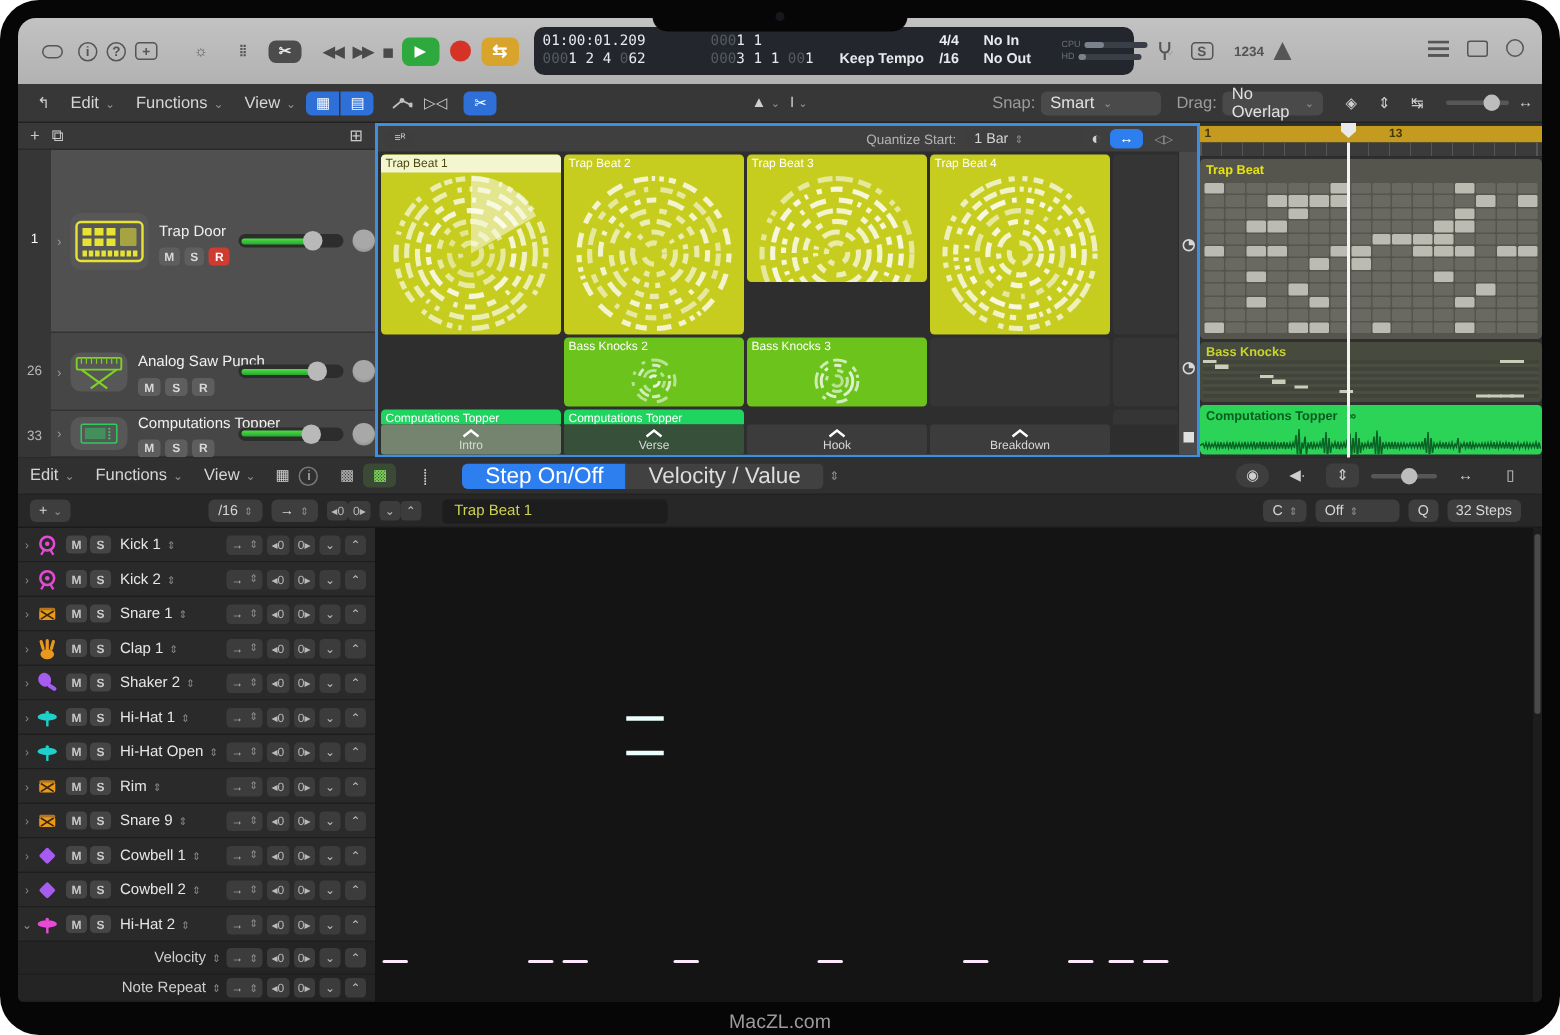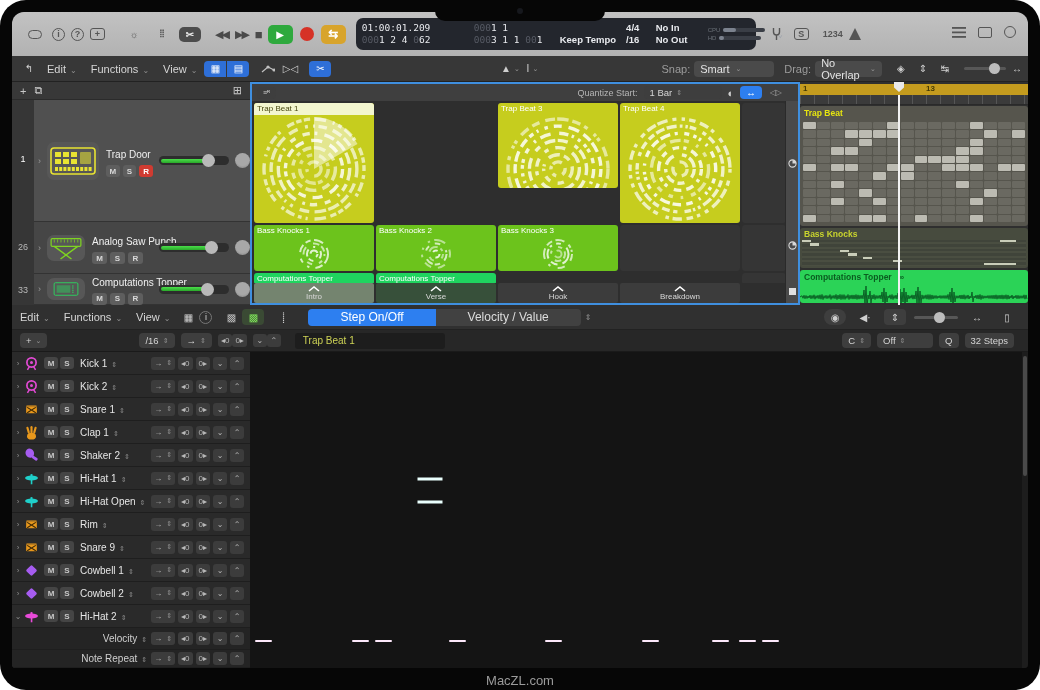--- a/index.html
+++ b/index.html
@@ -88,21 +88,21 @@
   .region{position:absolute;left:0;width:100%;border-radius:3px;overflow:hidden;}
   .reg-label{font-size:8.5px;font-weight:bold;padding:2px 4px;white-space:nowrap;}
   #playhead{position:absolute;top:13px;bottom:0;width:1.5px;background:#f2f2f2;z-index:5;}
   #ph-handle{position:absolute;top:0px;width:10px;height:10px;background:#e9e9e9;clip-path:polygon(0 0,100% 0,100% 55%,50% 100%,0 55%);z-index:6;}
 
   
   #stepseq{position:absolute;left:0;top:293px;width:100%;bottom:0;background:#141414;}
   #ss-bar1{position:absolute;left:0;top:0;width:100%;height:25px;background:#303030;display:flex;align-items:center;font-size:11px;color:#d0d0d0;border-bottom:1px solid #222;}
   #ss-bar2{position:absolute;left:0;top:25px;width:100%;height:22px;background:#272727;display:flex;align-items:center;font-size:10px;color:#cfcfcf;border-bottom:1px solid #1a1a1a;}
   .seg{display:flex;height:17px;border-radius:4px;overflow:hidden;margin-left:14px;}
-  .seg div{padding:0 32px;display:flex;align-items:center;font-size:12px;}
+  .seg div{padding:0 15px;display:flex;align-items:center;font-size:15px;}
   .seg .on{background:#2d7ff0;color:#fff;}
   .seg .off2{background:#414141;color:#ddd;}
   .pill{background:#3e3e3e;border-radius:4px;height:15px;display:inline-flex;align-items:center;justify-content:center;padding:0 6px;color:#d5d5d5;font-size:9.5px;}
   .stp::after{content:"⇕";font-size:7px;color:#909090;margin-left:4px;}
   .plate{background:#1d1d1d;border-radius:3px;height:16px;display:flex;align-items:center;padding:0 8px;color:#cdd255;font-size:10px;width:150px;}
   #ss-body{position:absolute;left:0;top:47px;right:0;bottom:0;}
   #tracklist{position:absolute;left:0;top:0;width:238px;height:100%;background:#2a2a2a;}
   #stepgrid{position:absolute;left:238px;top:0;right:6px;height:100%;background:#141414;padding-left:2px;}
   #vscroll{position:absolute;right:0;top:0;width:6px;height:100%;background:#1d1d1d;}
   #vscroll i{position:absolute;top:4px;left:1px;width:4px;height:120px;background:#4a4a4a;border-radius:2px;display:block;}
@@ -366,45 +366,48 @@
             <div class="ll-cell" style="left: 2px; top: 2px; width: 120px; height: 120px; background: rgb(198, 205, 30);"><div class="ll-name" style="background: rgb(243, 246, 207); color: rgb(74, 74, 18);">Trap Beat 1</div><svg width="120" height="108">
                 <circle cx="60" cy="54" r="7.1" fill="none" stroke="rgba(255,255,255,.9)" stroke-width="3.4" stroke-dasharray="10.9 8.4 2.7 4.8 11.1 3.0 5.7 5.5 8.2 3.6 3.2 8.5 6.0 3.3 7.0 4.0" opacity="0.5914368998628259"></circle>
                 <circle cx="60" cy="54" r="14.3" fill="none" stroke="rgba(255,255,255,.9)" stroke-width="3.4" stroke-dasharray="9.2 4.1 5.0 2.2 10.8 3.3 10.3 4.9 3.9 5.9 5.5 7.0 8.0 2.6 3.7 4.8" opacity="0.5660751028806584"></circle>
                 <circle cx="60" cy="54" r="21.4" fill="none" stroke="rgba(255,255,255,.9)" stroke-width="3.4" stroke-dasharray="12.0 4.5 8.3 6.2 11.1 3.9 5.9 5.1 5.9 7.5 6.0 4.7 4.1 3.3 8.9 2.6" opacity="0.6381412894375857"></circle>
                 <circle cx="60" cy="54" r="28.6" fill="none" stroke="rgba(255,255,255,.9)" stroke-width="3.4" stroke-dasharray="9.2 7.7 11.2 8.1 10.1 6.9 7.9 5.5 11.7 3.9 5.1 3.2 5.4 6.5 8.9 3.5" opacity="0.912573731138546"></circle>
                 <circle cx="60" cy="54" r="35.7" fill="none" stroke="rgba(255,255,255,.9)" stroke-width="3.4" stroke-dasharray="11.6 4.2 7.4 4.7 2.4 8.6 6.1 7.8 7.4 4.9 2.8 7.2 10.5 3.5 11.7 2.7" opacity="0.8128292181069959"></circle>
                 <circle cx="60" cy="54" r="42.9" fill="none" stroke="rgba(255,255,255,.9)" stroke-width="3.4" stroke-dasharray="8.5 6.3 10.2 3.3 9.8 2.8 11.9 2.2 11.7 5.4 9.8 7.6 3.0 5.1 2.0 3.6" opacity="0.7253275034293554"></circle>
                 <circle cx="60" cy="54" r="50.0" fill="none" stroke="rgba(255,255,255,.9)" stroke-width="3.4" stroke-dasharray="2.1 4.1 3.8 3.7 9.4 2.6 3.1 8.7 7.7 2.3 5.5 2.4 6.3 4.6 11.6 6.9" opacity="0.710562414266118"></circle>
                 <path d="M60 54 L60 2 A50 50 0 0 1 103.5 29 Z" fill="rgba(255,255,255,.5)"></path>
               </svg></div>
+            <div class="ll-cell" style="left: 124px; top: 2px; width: 120px; height: 120px; background: rgb(198, 205, 30);"><div class="ll-name">Trap Beat 2</div><svg width="120" height="108">
+                <circle cx="60" cy="54" r="7.1" fill="none" stroke="rgba(255,255,255,.9)" stroke-width="3.4" stroke-dasharray="3.7 7.4 8.4 8.3 7.3 6.1 2.7 5.7 4.4 2.7 4.1 2.3 6.1 8.7 6.0 4.9" opacity="0.6322925240054871"></circle>
+                <circle cx="60" cy="54" r="14.3" fill="none" stroke="rgba(255,255,255,.9)" stroke-width="3.4" stroke-dasharray="9.2 5.6 5.7 5.0 3.5 8.0 11.4 7.1 3.1 6.7 8.7 5.6 2.4 4.6 7.0 5.2" opacity="0.6613545953360769"></circle>
+                <circle cx="60" cy="54" r="21.4" fill="none" stroke="rgba(255,255,255,.9)" stroke-width="3.4" stroke-dasharray="6.8 4.5 9.9 8.2 3.3 4.3 3.1 3.5 5.1 6.1 2.1 3.0 9.3 8.7 4.6 8.7" opacity="0.7273508230452675"></circle>
+                <circle cx="60" cy="54" r="28.6" fill="none" stroke="rgba(255,255,255,.9)" stroke-width="3.4" stroke-dasharray="2.6 6.8 11.0 8.8 5.1 7.3 6.1 4.0 6.0 7.6 12.0 3.9 7.4 8.1 9.8 2.4" opacity="0.6833676268861455"></circle>
+                <circle cx="60" cy="54" r="35.7" fill="none" stroke="rgba(255,255,255,.9)" stroke-width="3.4" stroke-dasharray="5.4 7.3 9.9 4.6 2.8 6.6 4.9 4.9 5.6 5.6 4.0 4.2 6.5 7.9 11.3 5.7" opacity="0.8565655006858711"></circle>
+                <circle cx="60" cy="54" r="42.9" fill="none" stroke="rgba(255,255,255,.9)" stroke-width="3.4" stroke-dasharray="8.3 3.1 5.8 7.7 9.6 2.7 11.3 7.2 5.4 4.6 7.3 5.7 7.5 5.8 2.8 8.3" opacity="0.6259567901234568"></circle>
+                <circle cx="60" cy="54" r="50.0" fill="none" stroke="rgba(255,255,255,.9)" stroke-width="3.4" stroke-dasharray="6.0 7.8 10.9 8.4 9.6 2.4 2.3 2.8 3.1 3.3 4.8 5.3 9.7 6.9 7.5 3.5" opacity="0.8668501371742113"></circle>
+              </svg></div>
             <div class="ll-cell" style="left: 246px; top: 2px; width: 120px; height: 85px; background: rgb(198, 205, 30);"><div class="ll-name">Trap Beat 3</div><svg width="120" height="108">
                 <circle cx="60" cy="54" r="7.1" fill="none" stroke="rgba(255,255,255,.9)" stroke-width="3.4" stroke-dasharray="6.5 6.4 4.1 4.8 3.5 2.2 9.8 6.0 10.7 8.9 4.9 3.1 6.3 7.1 4.9 5.8" opacity="0.6731481481481482"></circle>
                 <circle cx="60" cy="54" r="14.3" fill="none" stroke="rgba(255,255,255,.9)" stroke-width="3.4" stroke-dasharray="9.1 7.2 6.4 7.8 6.3 5.8 2.4 2.3 2.2 7.5 11.8 4.2 6.8 6.7 10.2 5.7" opacity="0.7566340877914952"></circle>
                 <circle cx="60" cy="54" r="21.4" fill="none" stroke="rgba(255,255,255,.9)" stroke-width="3.4" stroke-dasharray="11.7 4.4 11.5 3.2 5.6 4.6 10.4 8.9 4.2 4.8 8.3 8.3 4.5 7.0 10.2 7.8" opacity="0.8165603566529493"></circle>
                 <circle cx="60" cy="54" r="28.6" fill="none" stroke="rgba(255,255,255,.9)" stroke-width="3.4" stroke-dasharray="6.1 5.8 10.9 2.5 10.2 7.6 4.4 2.4 10.3 4.2 8.8 4.7 9.3 2.8 10.8 8.2" opacity="0.8541615226337449"></circle>
                 <circle cx="60" cy="54" r="35.7" fill="none" stroke="rgba(255,255,255,.9)" stroke-width="3.4" stroke-dasharray="9.3 3.5 2.5 4.5 3.2 4.7 3.7 2.1 3.9 6.2 5.3 8.2 2.5 5.4 10.9 8.7" opacity="0.9003017832647463"></circle>
                 <circle cx="60" cy="54" r="42.9" fill="none" stroke="rgba(255,255,255,.9)" stroke-width="3.4" stroke-dasharray="8.0 6.9 11.3 5.2 9.3 2.5 10.7 5.2 9.1 3.7 4.9 3.9 2.1 6.5 3.5 6.0" opacity="0.9265860768175584"></circle>
                 <circle cx="60" cy="54" r="50.0" fill="none" stroke="rgba(255,255,255,.9)" stroke-width="3.4" stroke-dasharray="9.8 4.5 8.0 6.0 9.9 2.2 11.5 3.9 8.6 4.3 4.1 8.2 3.1 2.3 3.5 7.1" opacity="0.6231378600823045"></circle>
               </svg></div>
             <div class="ll-cell" style="left: 368px; top: 2px; width: 120px; height: 120px; background: rgb(198, 205, 30);"><div class="ll-name">Trap Beat 4</div><svg width="120" height="108">
                 <circle cx="60" cy="54" r="7.1" fill="none" stroke="rgba(255,255,255,.9)" stroke-width="3.4" stroke-dasharray="9.3 5.3 9.8 8.4 9.8 5.3 6.8 6.2 6.9 8.0 5.8 3.8 6.5 5.5 3.9 6.7" opacity="0.7140037722908094"></circle>
                 <circle cx="60" cy="54" r="14.3" fill="none" stroke="rgba(255,255,255,.9)" stroke-width="3.4" stroke-dasharray="9.1 8.7 7.1 3.6 9.1 3.5 3.5 4.5 11.4 8.4 4.9 2.8 11.1 8.7 3.5 6.1" opacity="0.8519135802469137"></circle>
                 <circle cx="60" cy="54" r="21.4" fill="none" stroke="rgba(255,255,255,.9)" stroke-width="3.4" stroke-dasharray="6.6 4.3 3.1 5.2 7.8 5.0 7.7 7.2 3.4 3.4 4.4 6.6 9.8 5.4 5.8 7.0" opacity="0.905769890260631"></circle>
                 <circle cx="60" cy="54" r="28.6" fill="none" stroke="rgba(255,255,255,.9)" stroke-width="3.4" stroke-dasharray="9.5 4.9 10.8 3.2 5.2 8.0 2.6 7.8 4.6 7.9 5.7 5.4 11.2 4.4 11.7 7.1" opacity="0.6249554183813444"></circle>
                 <circle cx="60" cy="54" r="35.7" fill="none" stroke="rgba(255,255,255,.9)" stroke-width="3.4" stroke-dasharray="3.1 6.6 5.0 4.3 3.5 2.7 2.6 6.3 2.2 6.8 6.6 5.2 8.6 2.8 10.4 4.6" opacity="0.9440380658436215"></circle>
                 <circle cx="60" cy="54" r="42.9" fill="none" stroke="rgba(255,255,255,.9)" stroke-width="3.4" stroke-dasharray="7.8 3.8 6.9 2.7 9.1 2.4 10.1 3.2 2.8 2.9 2.4 2.0 6.6 7.2 4.2 3.7" opacity="0.8272153635116599"></circle>
                 <circle cx="60" cy="54" r="50.0" fill="none" stroke="rgba(255,255,255,.9)" stroke-width="3.4" stroke-dasharray="3.6 8.2 5.1 3.7 10.1 2.0 10.7 5.0 4.0 5.3 3.4 4.1 6.6 4.7 9.4 3.7" opacity="0.7794255829903979"></circle>
               </svg></div>
             <div class="empty-slot" style="left: 490px; top: 2px; width: 44px; height: 120px;"></div>
-            <div class="ll-cell" style="left: 2px; top: 124px; width: 120px; height: 46px; background: rgb(108, 195, 28);"><div class="ll-name">Bass Knocks 1</div><svg width="120" height="34">
-                <circle cx="60" cy="17" r="3.5" fill="none" stroke="rgba(255,255,255,.9)" stroke-width="2" stroke-dasharray="3.3 7.8 9.3 2.4 4.4 2.7 9.7 3.6 7.2 6.7 4.1 4.9 3.8 6.3 3.9 7.0" opacity="0.8866546639231825"></circle>
-                <circle cx="60" cy="17" r="7.0" fill="none" stroke="rgba(255,255,255,.9)" stroke-width="2" stroke-dasharray="4.7 6.9 5.2 2.5 7.4 5.2 2.1 6.6 8.9 5.5 6.6 4.8 11.7 4.6 2.4 7.7" opacity="0.8737414266117971"></circle>
-                <circle cx="60" cy="17" r="10.5" fill="none" stroke="rgba(255,255,255,.9)" stroke-width="2" stroke-dasharray="2.1 5.2 3.9 7.1 5.4 8.5 8.0 7.9 6.5 2.4 6.0 3.1 7.2 5.0 6.7 4.7" opacity="0.690354938271605"></circle>
-                <circle cx="60" cy="17" r="14.0" fill="none" stroke="rgba(255,255,255,.9)" stroke-width="2" stroke-dasharray="10.1 2.6 7.7 6.2 2.4 5.6 4.4 6.6 7.9 3.1 5.5 3.5 9.7 5.8 10.2 5.4" opacity="0.811803840877915"></circle>
-              </svg></div>
             <div class="ll-cell" style="left: 124px; top: 124px; width: 120px; height: 46px; background: rgb(108, 195, 28);"><div class="ll-name">Bass Knocks 2</div><svg width="120" height="34">
                 <circle cx="60" cy="17" r="3.5" fill="none" stroke="rgba(255,255,255,.9)" stroke-width="2" stroke-dasharray="6.0 6.8 5.0 6.0 10.6 5.8 6.7 3.8 3.5 5.8 5.0 5.7 4.0 4.7 2.9 8.0" opacity="0.9275102880658437"></circle>
                 <circle cx="60" cy="17" r="7.0" fill="none" stroke="rgba(255,255,255,.9)" stroke-width="2" stroke-dasharray="4.7 8.4 5.9 5.3 10.2 3.0 3.2 8.7 8.0 6.4 9.7 3.5 6.0 6.6 5.7 8.1" opacity="0.5690209190672154"></circle>
                 <circle cx="60" cy="17" r="10.5" fill="none" stroke="rgba(255,255,255,.9)" stroke-width="2" stroke-dasharray="7.0 5.2 5.5 2.1 7.6 8.9 5.3 6.3 5.6 8.1 2.2 8.4 2.4 3.4 2.4 3.9" opacity="0.7795644718792867"></circle>
                 <circle cx="60" cy="17" r="14.0" fill="none" stroke="rgba(255,255,255,.9)" stroke-width="2" stroke-dasharray="3.6 8.7 7.6 6.9 7.5 6.0 2.7 5.0 2.2 6.8 2.4 4.3 11.7 7.5 11.1 4.3" opacity="0.5825977366255144"></circle>
               </svg></div>
             <div class="ll-cell" style="left: 246px; top: 124px; width: 120px; height: 46px; background: rgb(108, 195, 28);"><div class="ll-name">Bass Knocks 3</div><svg width="120" height="34">
                 <circle cx="60" cy="17" r="3.5" fill="none" stroke="rgba(255,255,255,.9)" stroke-width="2" stroke-dasharray="8.8 5.8 10.7 2.5 6.9 8.9 3.8 4.1 9.7 4.9 5.8 6.4 4.2 3.1 11.9 8.9" opacity="0.5683659122085049"></circle>
                 <circle cx="60" cy="17" r="7.0" fill="none" stroke="rgba(255,255,255,.9)" stroke-width="2" stroke-dasharray="4.6 3.0 6.6 8.1 2.9 7.7 4.2 3.9 7.2 7.2 2.8 2.1 10.4 8.6 8.9 8.5" opacity="0.6643004115226339"></circle>
                 <circle cx="60" cy="17" r="10.5" fill="none" stroke="rgba(255,255,255,.9)" stroke-width="2" stroke-dasharray="11.8 5.1 7.1 4.1 9.9 2.2 2.5 4.6 4.8 6.7 8.3 6.6 7.6 8.8 8.0 3.0" opacity="0.8687740054869686"></circle>

